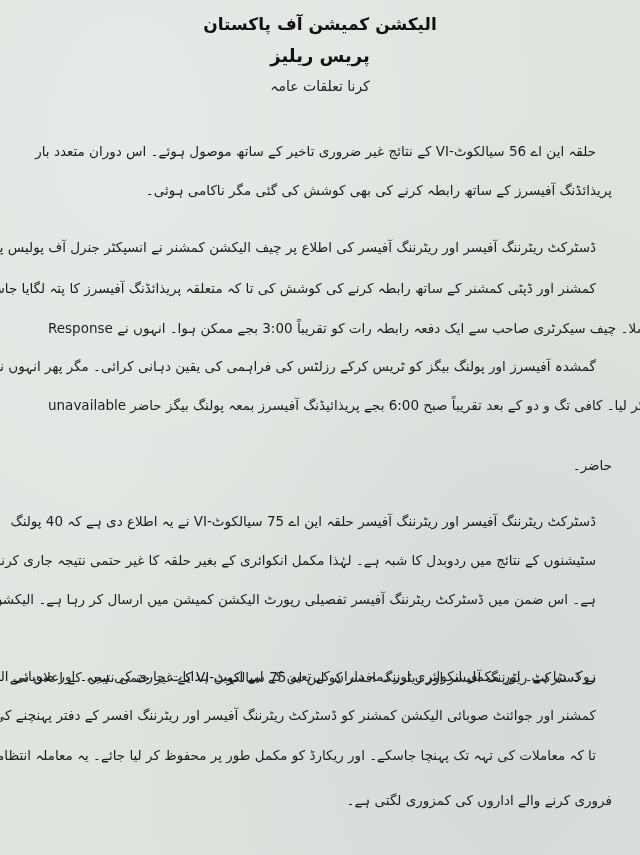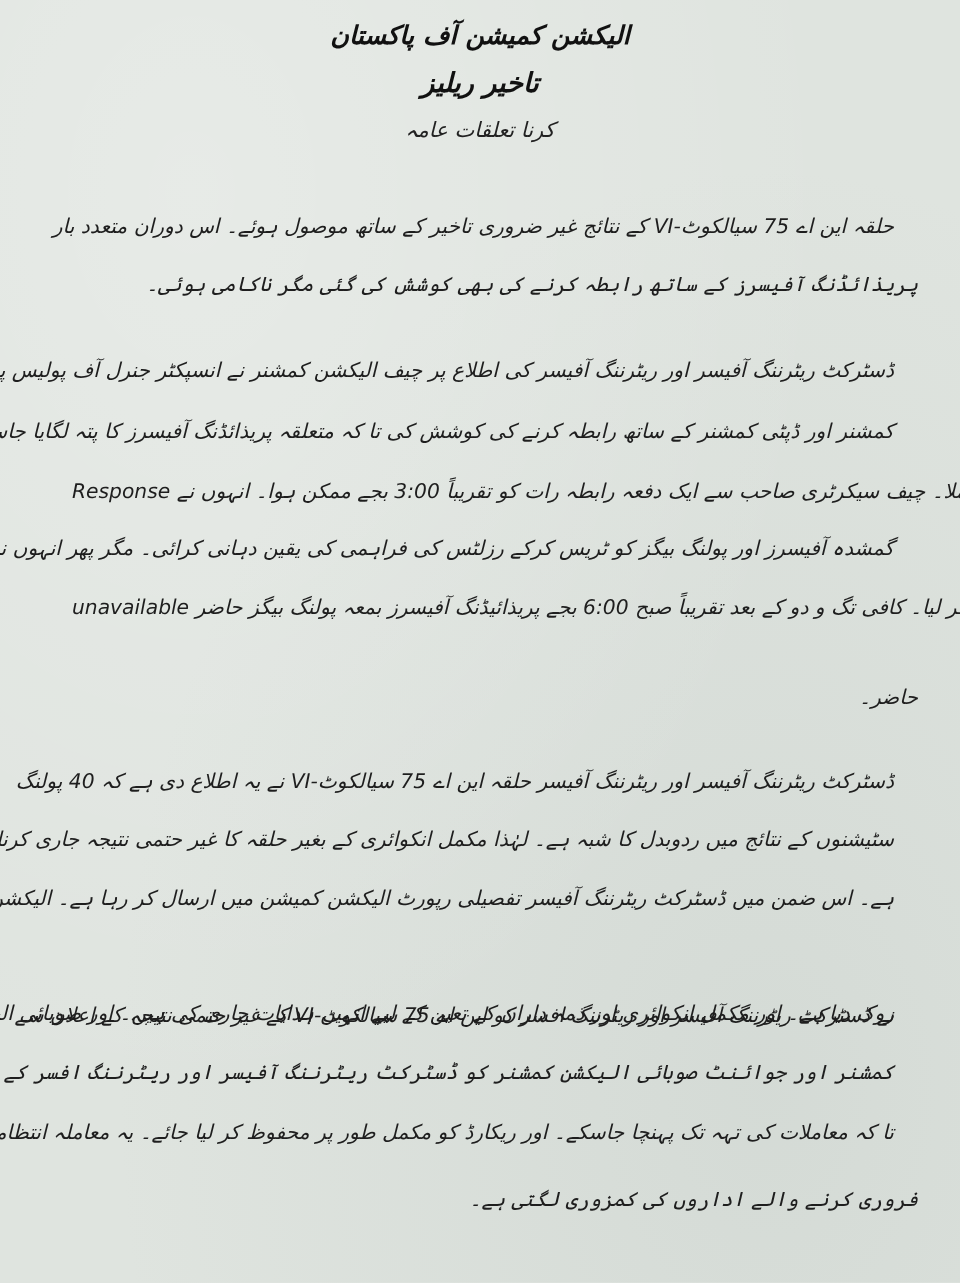--- a/index.html
+++ b/index.html
@@ -16,21 +16,20 @@
         radial-gradient(ellipse at 80% 85%, rgba(180,190,185,0.25) 0%, rgba(180,190,185,0) 60%);
       font-family: "DejaVu Sans", sans-serif;
       color: #1c1c1c;
       position: relative;
     }
     .page {
       position: absolute;
       left: 0; top: 0;
       width: 640px;
       height: 855px;
-      font-style: italic;
     }
     .header {
       position: absolute;
       left: 0;
       width: 640px;
       text-align: center;
       direction: rtl;
     }
     .h-org {
       top: 14px;
@@ -74,25 +73,25 @@
       text-align: left;
       margin-left: 40px;
     }
   </style>
 </head>
 <body>
 
 <div class="page">
 
   <div class="header h-org">الیکشن کمیشن آف پاکستان</div>
-  <div class="header h-title">تاخیر ریلیز</div>
+  <div class="header h-title">پریس ریلیز</div>
   <div class="header h-dept">کرنا تعلقات عامہ</div>
 
   <div>
-    <div class="line full" style="top:141px;">حلقہ این اے 75 سیالکوٹ-VI کے نتائج غیر ضروری تاخیر کے ساتھ موصول ہوئے۔ اس دوران متعدد بار</div>
+    <div class="line full" style="top:141px;">حلقہ این اے 56 سیالکوٹ-VI کے نتائج غیر ضروری تاخیر کے ساتھ موصول ہوئے۔ اس دوران متعدد بار</div>
     <div class="line last" style="top:180px;">پریذائڈنگ آفیسرز کے ساتھ رابطہ کرنے کی بھی کوشش کی گئی مگر ناکامی ہوئی۔</div>
   </div>
 
   <div>
     <div class="line full" style="top:237px;">ڈسٹرکٹ ریٹرننگ آفیسر اور ریٹرننگ آفیسر کی اطلاع پر چیف الیکشن کمشنر نے انسپکٹر جنرل آف پولیس پنجاب،</div>
     <div class="line full" style="top:278px;">کمشنر اور ڈپٹی کمشنر کے ساتھ رابطہ کرنے کی کوشش کی تا کہ متعلقہ پریذائڈنگ آفیسرز کا پتہ لگایا جاسکے مگر کوئی</div>
     <div class="line full" style="top:318px;">Response نہ ملا۔ چیف سیکرٹری صاحب سے ایک دفعہ رابطہ رات کو تقریباً 3:00 بجے ممکن ہوا۔ انہوں نے</div>
     <div class="line full" style="top:356px;">گمشدہ آفیسرز اور پولنگ بیگز کو ٹریس کرکے رزلٹس کی فراہمی کی یقین دہانی کرائی۔ مگر پھر انہوں نے اپنے آپ کو</div>
     <div class="line full" style="top:395px;">unavailable کر لیا۔ کافی تگ و دو کے بعد تقریباً صبح 6:00 بجے پریذائیڈنگ آفیسرز بمعہ پولنگ بیگز حاضر</div>
     <div class="line last" style="top:455px;">حاضر۔</div>

